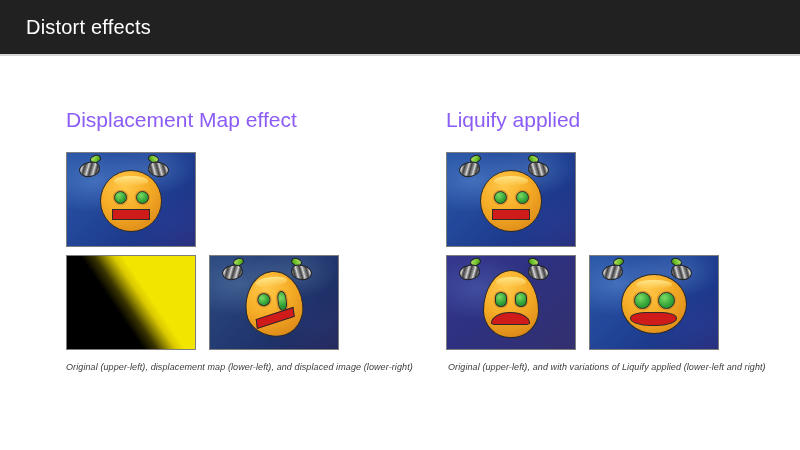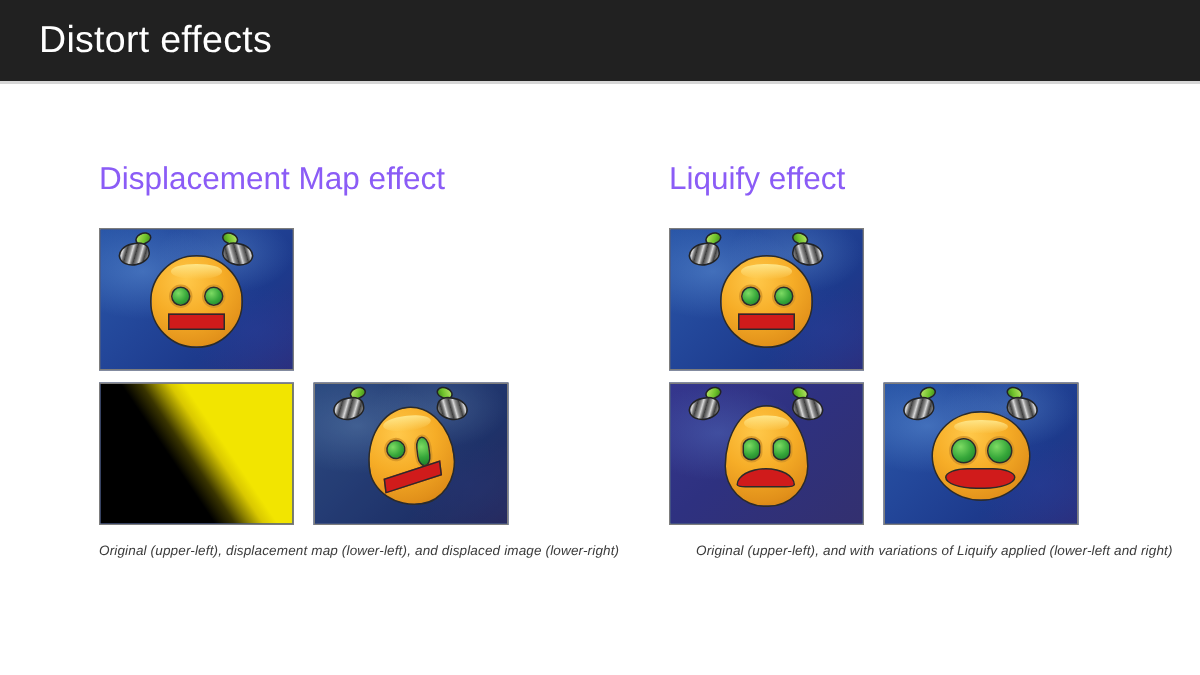--- a/index.html
+++ b/index.html
@@ -22,21 +22,21 @@
     width: 800px;
     height: 54px;
     background: #212121;
   }
   .title-bar .title-text {
     position: absolute;
     left: 26px;
     top: 50%;
     transform: translateY(-50%);
     color: #ffffff;
-    font-size: 25px;
+    font-size: 20px;
     font-weight: 400;
     letter-spacing: 0.2px;
     white-space: nowrap;
   }
   .title-rule {
     position: absolute;
     left: 0; top: 54px;
     width: 800px;
     height: 2px;
     background: #d6d6d6;
@@ -250,21 +250,21 @@
     position: absolute;
     top: 210px;
     left: 4px;
     font-size: 9px;
     font-style: italic;
     font-weight: 400;
     color: #3b3b3b;
     white-space: nowrap;
     letter-spacing: 0.1px;
   }
-  .column.right .caption { left: 6px; margin-left: 16px; }
+  .column.right .caption { left: 6px; }
 </style>
 </head>
 <body>
 
 <div class="title-bar">
   <div class="title-text">Distort effects</div>
 </div>
 <div class="title-rule"></div>
 
 <div class="column left">
@@ -314,21 +314,21 @@
           <div class="mouth bent"></div>
         </div>
       </div>
     </div>
 
     <div class="caption">Original (upper-left), displacement map (lower-left), and displaced image (lower-right)</div>
   </div>
 </div>
 
 <div class="column right">
-  <div class="section-heading">Liquify effect</div>
+  <div class="section-heading">Liquify applied</div>
 
   <div class="thumb-grid">
 
     <div class="thumb r0c0">
       <div class="bg-blue"></div>
       <div class="face-wrap">
         <div class="antenna left">
           <div class="tip"></div>
           <div class="coil"></div>
         </div>

